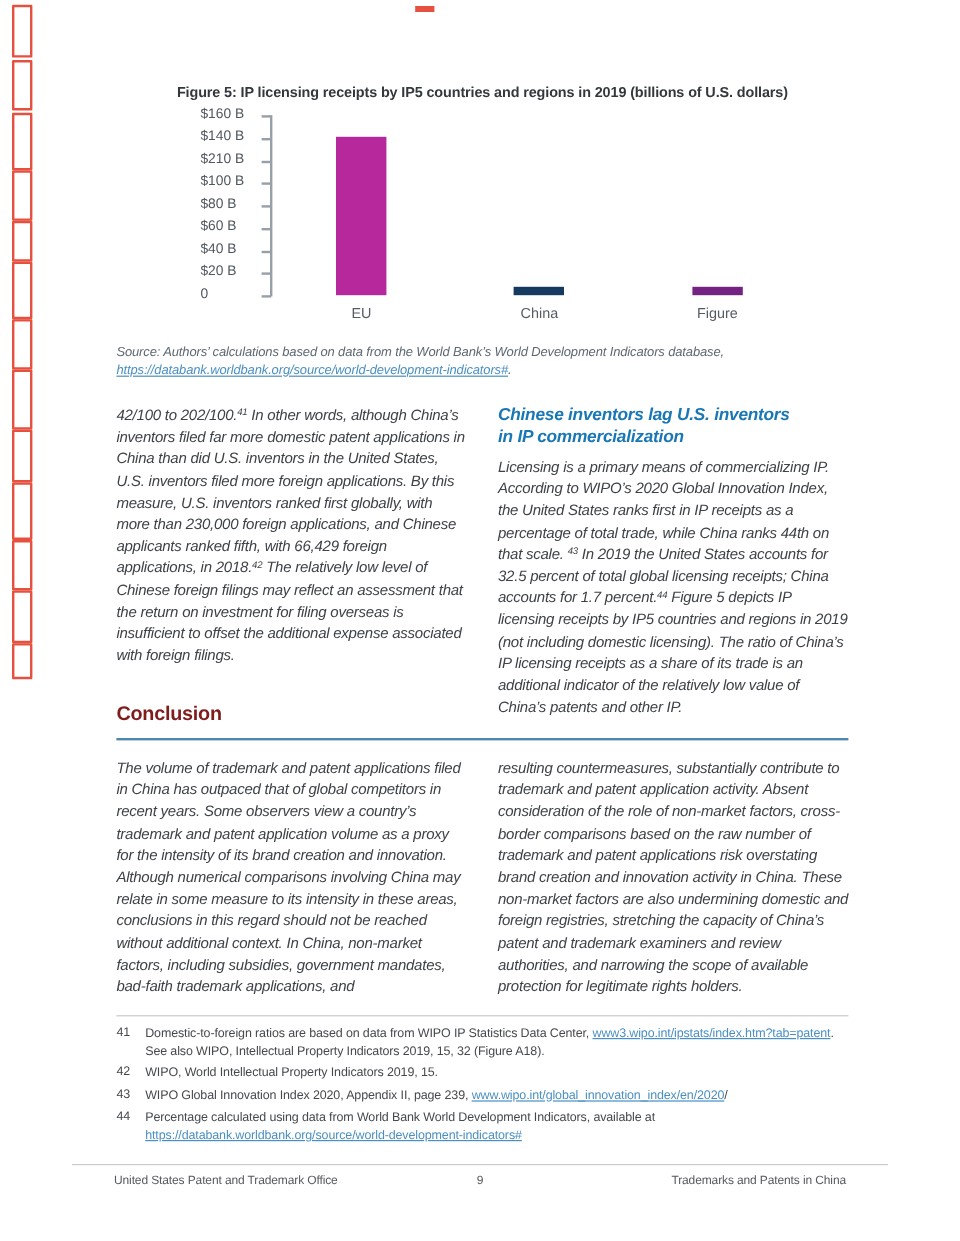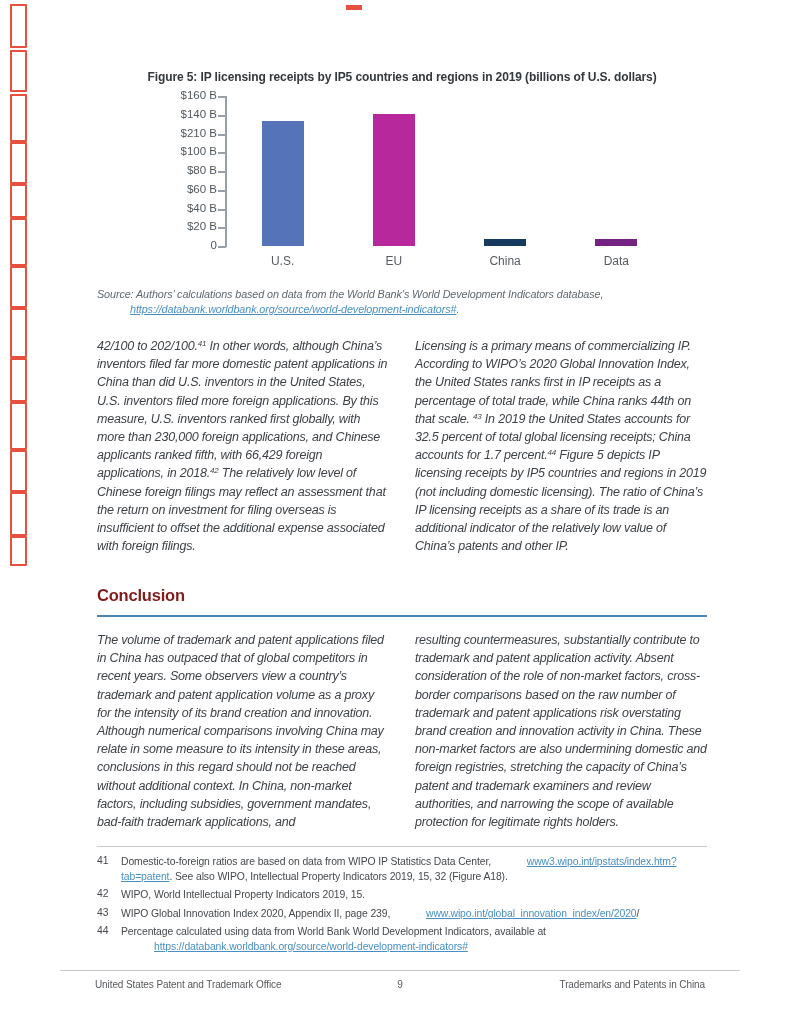--- a/index.html
+++ b/index.html
@@ -10,34 +10,34 @@
   
   .scan-mark { position:absolute; left:10px; width:13px; border:2px solid rgba(226,56,36,.88); border-radius:1px; }
   .scan-dash-top { position:absolute; left:346px; top:5px; width:16px; height:5px; background:rgba(226,56,36,.88); }
 
   
   .figure-title {
     position:absolute; left:97px; top:70px; width:610px; text-align:center;
     font-size:12px; font-weight:bold; color:#33383d; letter-spacing:-0.1px; white-space:nowrap;
   }
   .chart { position:absolute; left:97px; top:96px; width:610px; height:180px; }
-  .y-label { position:absolute; right:0; width:50px; text-align:right; font-size:11.5px; color:#50575d; }
+  .y-label { position:absolute; right:0; width:50px; text-align:left; font-size:11.5px; color:#50575d; }
   .y-labels { position:absolute; left:70px; top:0; width:50px; height:151px; }
   .axis-line { position:absolute; left:128px; top:0; width:2px; height:151px; background:#97a0a8; }
   .y-tick { position:absolute; left:121px; width:8px; height:2px; background:#97a0a8; }
   .bars { position:absolute; left:130px; top:0; width:445px; height:150px; display:flex; }
   .bar-slot { position:relative; flex:1; height:150px; }
   .bar { position:absolute; bottom:0; left:50%; transform:translateX(-50%); width:42px; }
   .bar-label { position:absolute; top:158px; width:100%; text-align:center; font-size:12px; color:#565c62; }
 
   .source {
     position:absolute; left:97px; top:287px; width:610px;
     font-size:10.8px; font-style:italic; line-height:15px; color:#5e6871; letter-spacing:-0.1px;
   }
-  a.doc-link { color:#4a8fc2; text-decoration:underline; cursor:pointer;margin-left:33px; }
+  a.doc-link { color:#4a8fc2; text-decoration:underline; cursor:pointer; }
 
   
   .columns { position:absolute; left:97px; width:610px; display:flex; gap:26px; }
   .cols-body { top:337px; }
   .col { width:292px;font-style:italic; }
   .col p { margin:0; font-size:12.5px; line-height:18.2px; color:#3d4247; letter-spacing:-0.2px; }
   sup { font-size:8px; position:relative; top:-4px; vertical-align:baseline; line-height:0; }
   .subhead {
     margin:0 0 7px 0; font-size:14.4px; font-weight:bold; color:#1a77b5;
     line-height:18px; white-space:pre-line; letter-spacing:-0.2px;
@@ -114,45 +114,43 @@
         <div class="y-tick" style="top: 37.5px;"></div>
         <div class="y-tick" style="top: 56.25px;"></div>
         <div class="y-tick" style="top: 75px;"></div>
         <div class="y-tick" style="top: 93.75px;"></div>
         <div class="y-tick" style="top: 112.5px;"></div>
         <div class="y-tick" style="top: 131.25px;"></div>
         <div class="y-tick" style="top: 150px;"></div>
       </div>
     <div class="bars" id="bars">
         <div class="bar-slot">
-          <div class="bar" style="height: 124.688px; background: rgb(85, 115, 185);"></div>
-          <div class="bar-label">U.S.</div>
-        </div>
-        <div class="bar-slot">
           <div class="bar" style="height: 132.188px; background: rgb(182, 40, 155);"></div>
           <div class="bar-label">EU</div>
         </div>
         <div class="bar-slot">
           <div class="bar" style="height: 6.5625px; background: rgb(22, 57, 95);"></div>
           <div class="bar-label">China</div>
         </div>
         <div class="bar-slot">
           <div class="bar" style="height: 7.5px; background: rgb(116, 35, 131);"></div>
-          <div class="bar-label">Data</div>
+          <div class="bar-label">Figure</div>
         </div>
       </div>
   </div>
 
   <div class="source"><span>Source: Authors’ calculations based on data from the World Bank’s World Development Indicators database, </span><a class="doc-link" href="#">https://databank.worldbank.org/source/world-development-indicators#</a><span>.</span></div>
 
   <div class="columns cols-body">
     <div class="col">
       <p><span>42/100 to 202/100.</span><sup>41</sup><span> In other words, although China’s inventors filed far more domestic patent applications in China than did U.S. inventors in the United States, U.S. inventors filed more foreign applications. By this measure, U.S. inventors ranked first globally, with more than 230,000 foreign applications, and Chinese applicants ranked fifth, with 66,429 foreign applications, in 2018.</span><sup>42</sup><span> The relatively low level of Chinese foreign filings may reflect an assessment that the return on investment for filing overseas is insufficient to offset the additional expense associated with foreign filings.</span></p>
     </div>
     <div class="col">
+      <h3 class="subhead">Chinese inventors lag U.S. inventors
+in IP commercialization</h3>
       <p><span>Licensing is a primary means of commercializing IP. According to WIPO’s 2020 Global Innovation Index, the United States ranks first in IP receipts as a percentage of total trade, while China ranks 44th on that scale. </span><sup>43</sup><span> In 2019 the United States accounts for 32.5 percent of total global licensing receipts; China accounts for 1.7 percent.</span><sup>44</sup><span> Figure 5 depicts IP licensing receipts by IP5 countries and regions in 2019 (not including domestic licensing). The ratio of China’s IP licensing receipts as a share of its trade is an additional indicator of the relatively low value of China’s patents and other IP.</span></p>
     </div>
   </div>
 
   <h2 class="conclusion-head">Conclusion</h2>
   <div class="section-rule"></div>
   <div class="columns cols-conclusion">
     <div class="col">
       <p>The volume of trademark and patent applications filed in China has outpaced that of global competitors in recent years. Some observers view a country’s trademark and patent application volume as a proxy for the intensity of its brand creation and innovation. Although numerical comparisons involving China may relate in some measure to its intensity in these areas, conclusions in this regard should not be reached without additional context. In China, non-market factors, including subsidies, government mandates, bad-faith trademark applications, and</p>
     </div>

